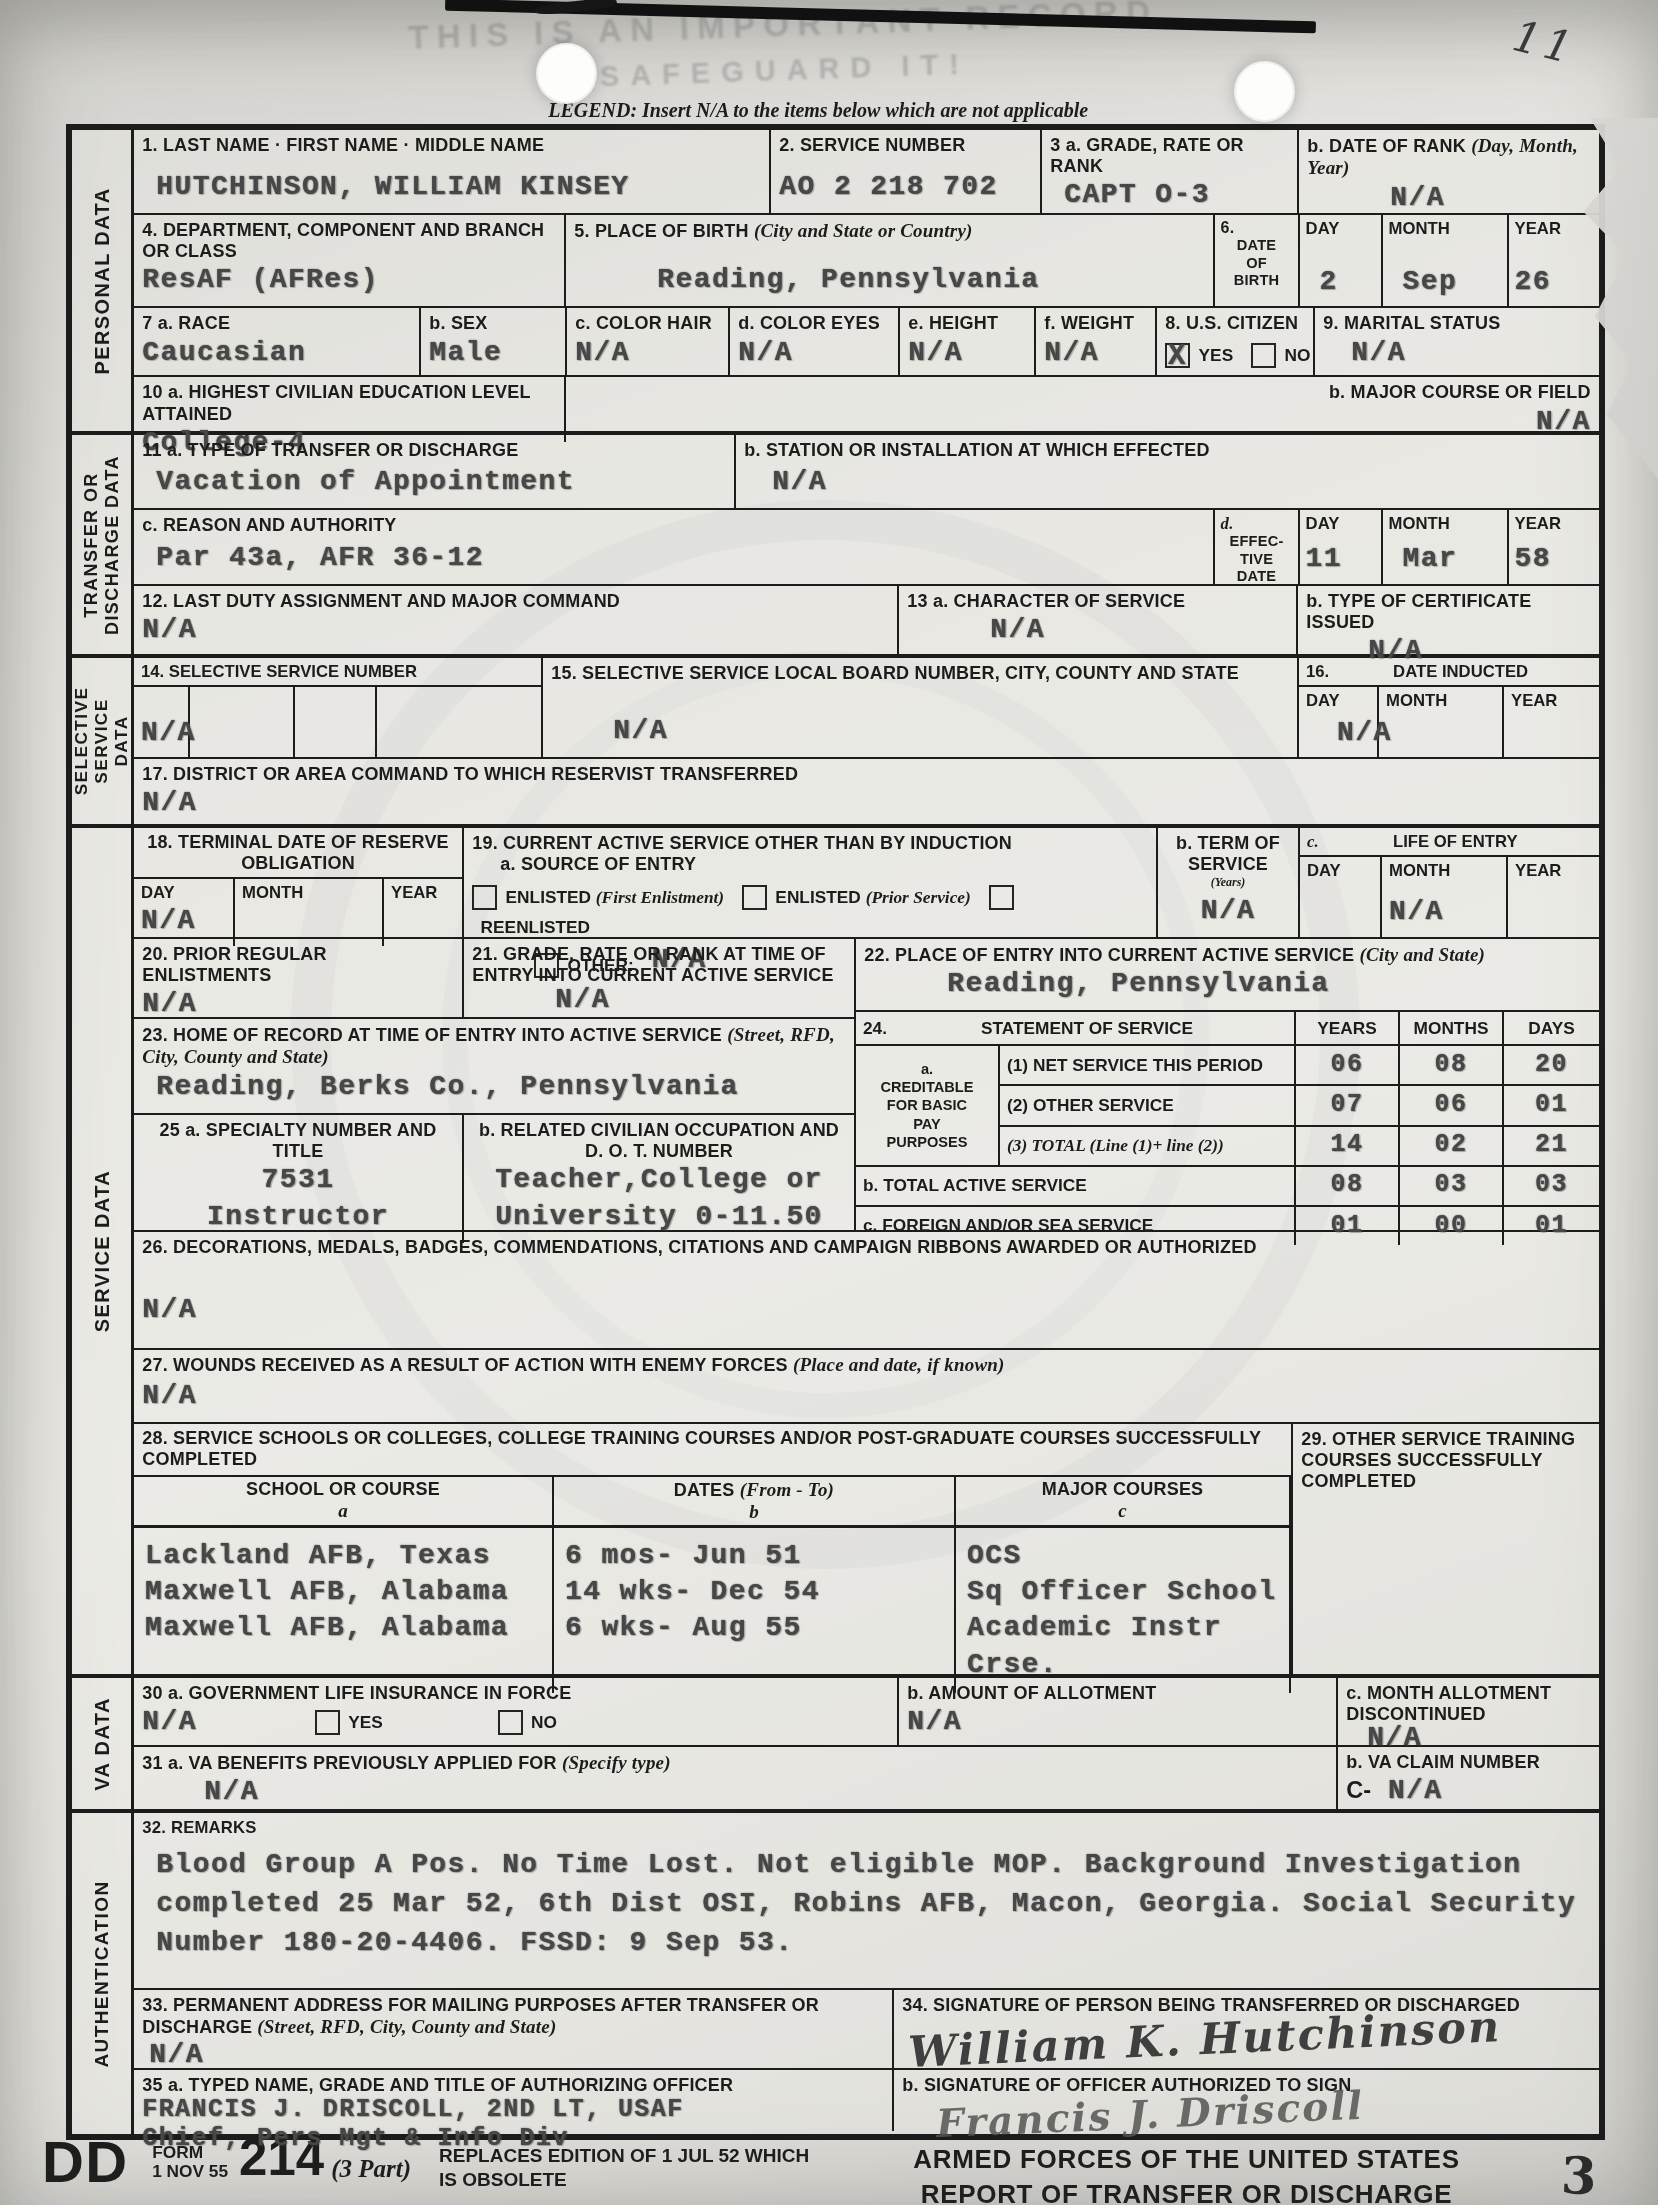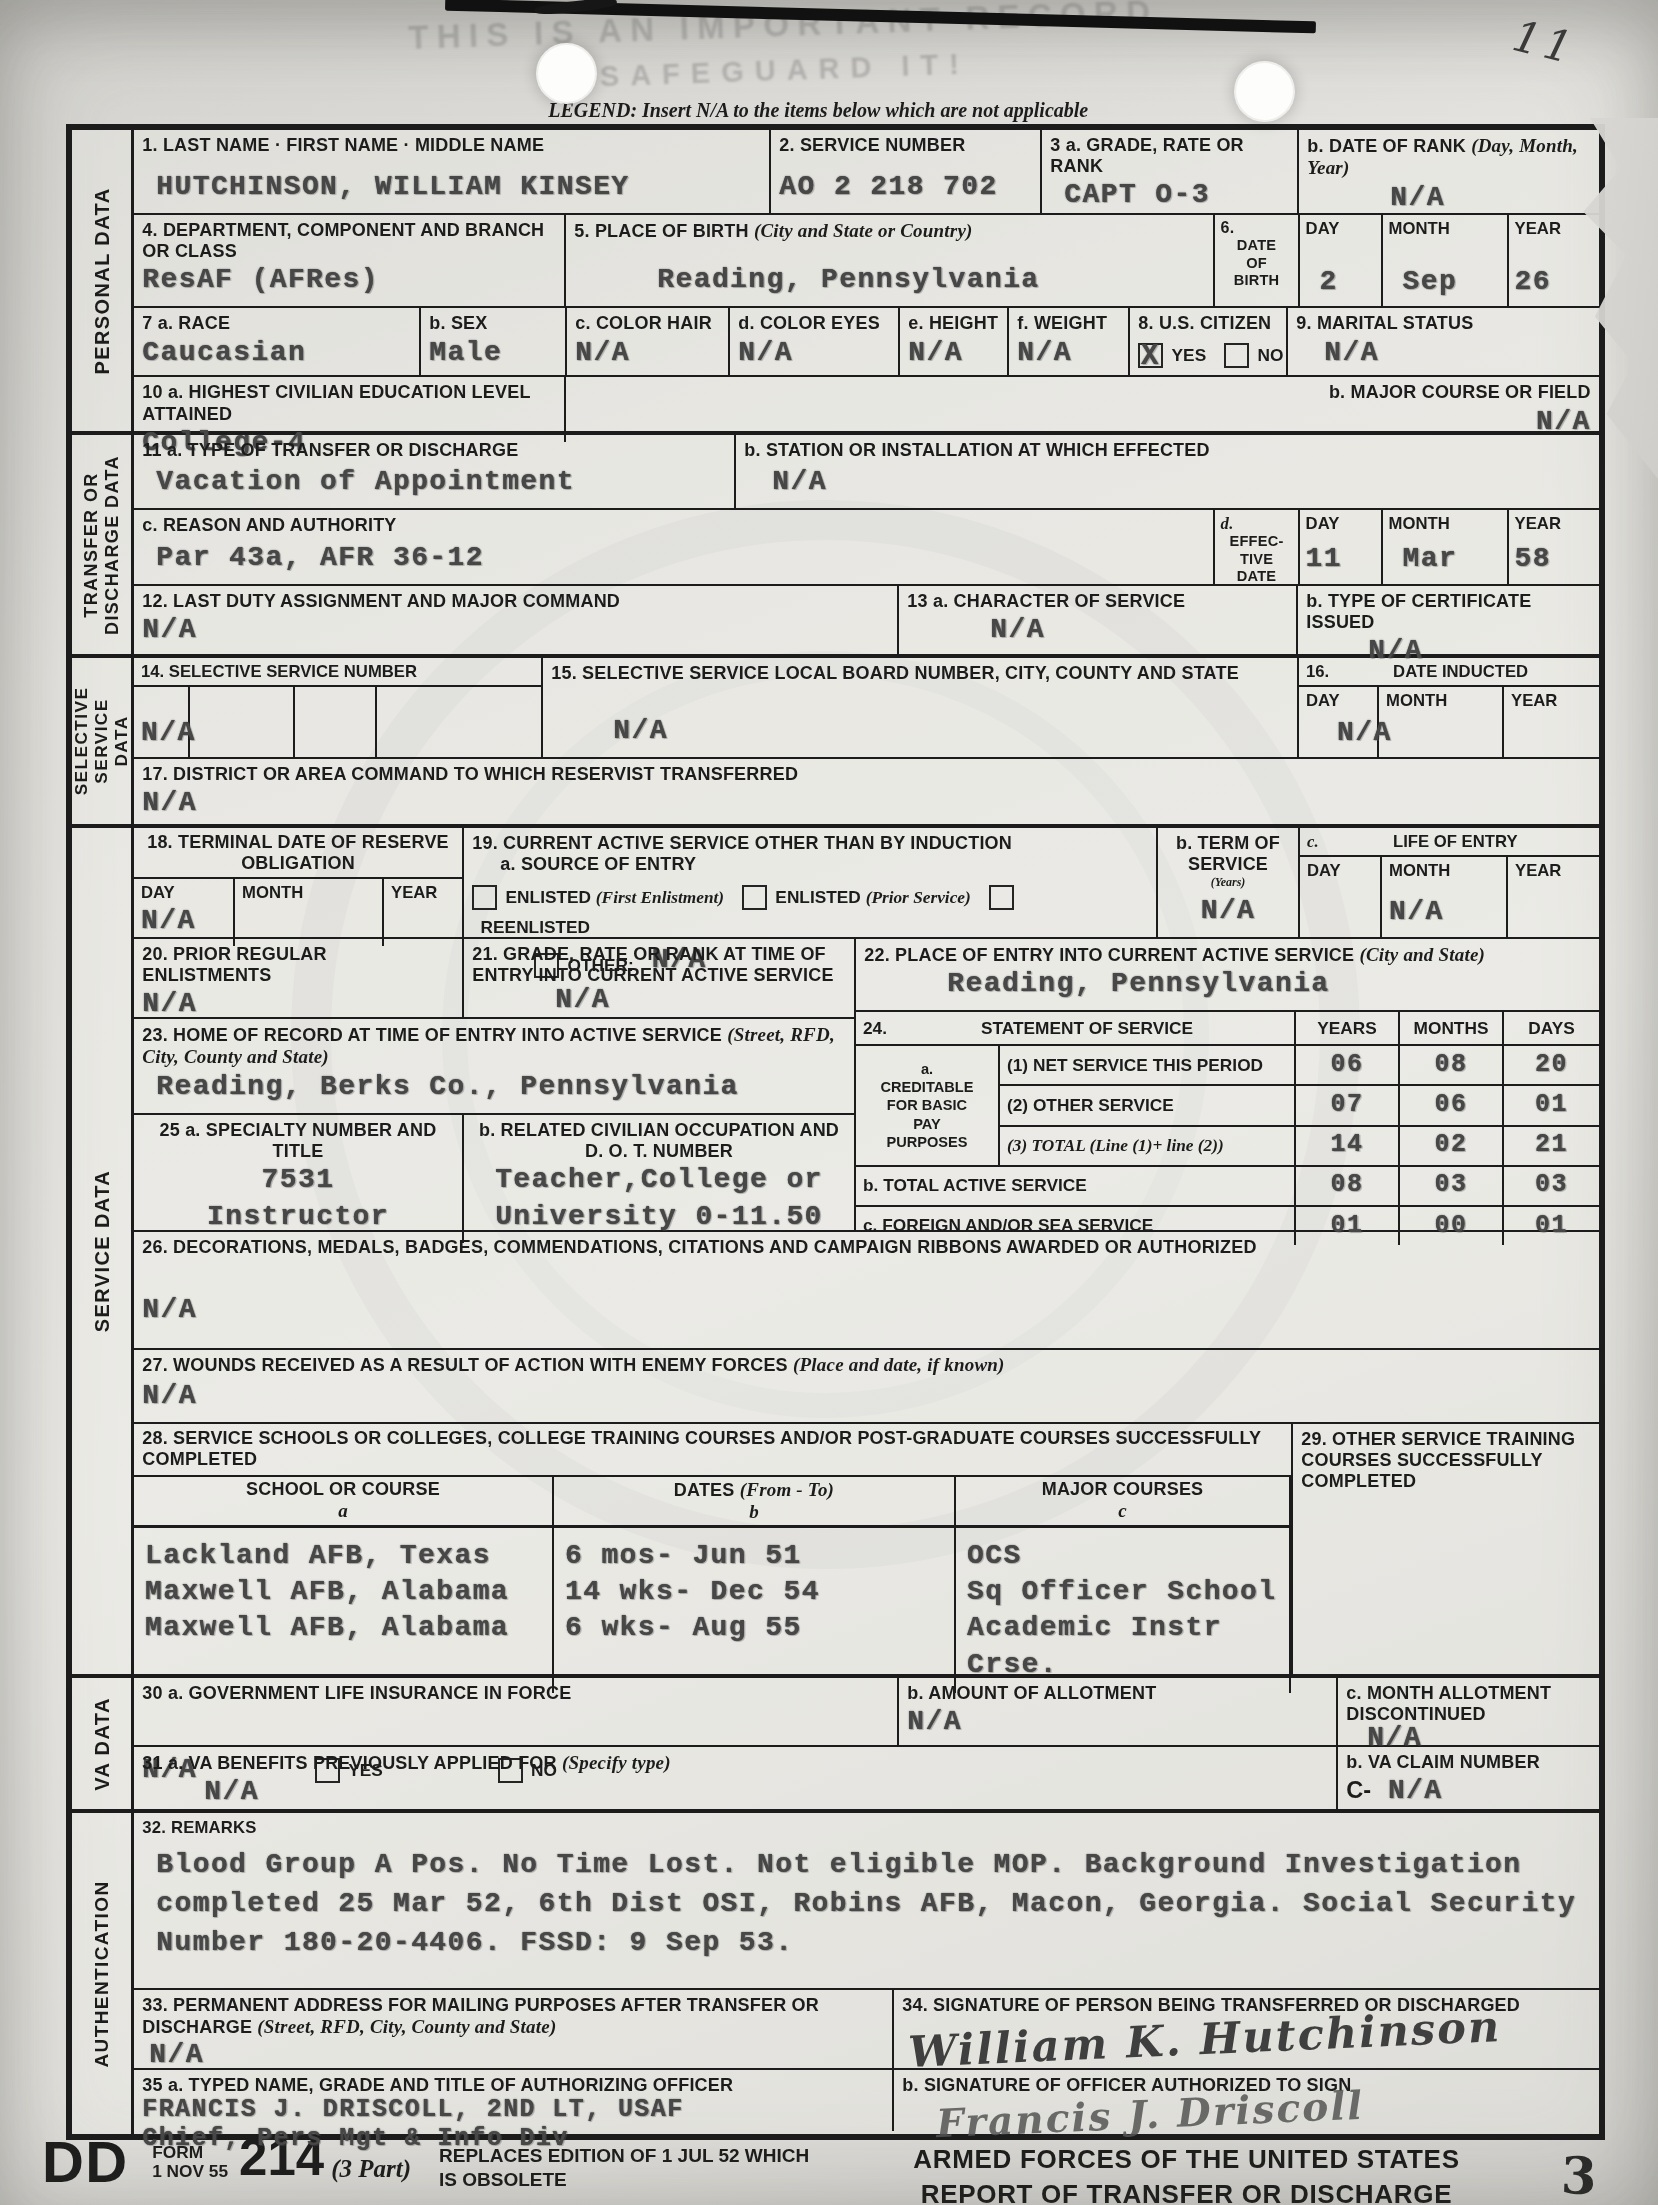--- a/index.html
+++ b/index.html
@@ -187,21 +187,21 @@
             <div class="typed vbot">Male</div>
           </div>
           <div class="c" style="width:163px;">
             <div class="lbl">c. COLOR HAIR</div>
             <div class="typed vbot">N/A</div>
           </div>
           <div class="c" style="width:170px;">
             <div class="lbl">d. COLOR EYES</div>
             <div class="typed vbot">N/A</div>
           </div>
-          <div class="c" style="width:109px;">
+          <div class="c" style="width:136px;">
             <div class="lbl">e. HEIGHT</div>
             <div class="typed vbot">N/A</div>
           </div>
           <div class="c" style="width:121px;">
             <div class="lbl">f. WEIGHT</div>
             <div class="typed vbot">N/A</div>
           </div>
           <div class="c" style="width:158px;">
             <div class="lbl">8. U.S. CITIZEN</div>
             <div class="vbot" style="display:flex; align-items:center;">
@@ -543,21 +543,21 @@
         </div>
       </div>
     </div>
 
     <div class="section" style="height:135px;">
       <div class="band">
           <span>VA DATA</span>
         </div>
       <div class="rows">
         <div class="row" style="height:69px;">
-          <div class="c" style="width:765px;gap:48px;">
+          <div class="c" style="width:765px;">
             <div class="lbl">30 a. GOVERNMENT LIFE INSURANCE IN FORCE</div>
             <div class="vbot" style="display:flex; align-items:center;">
               <span class="typed">N/A</span>
               <span class="cb" style="margin-left:118px;"></span>
               <span class="cblab">YES</span>
               <span class="cb" style="margin-left:97px;"></span>
               <span class="cblab">NO</span>
             </div>
           </div>
           <div class="c" style="width:439px;">

